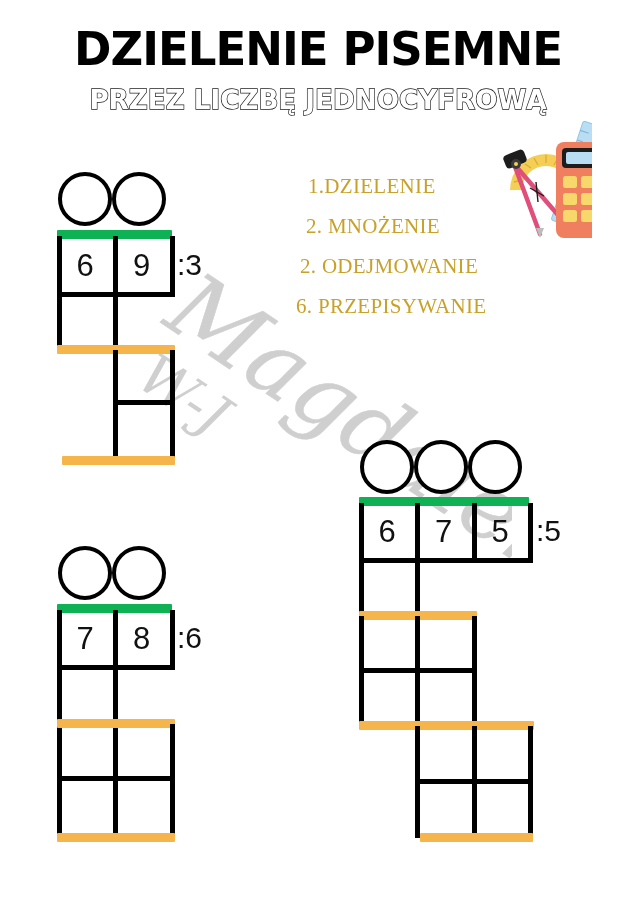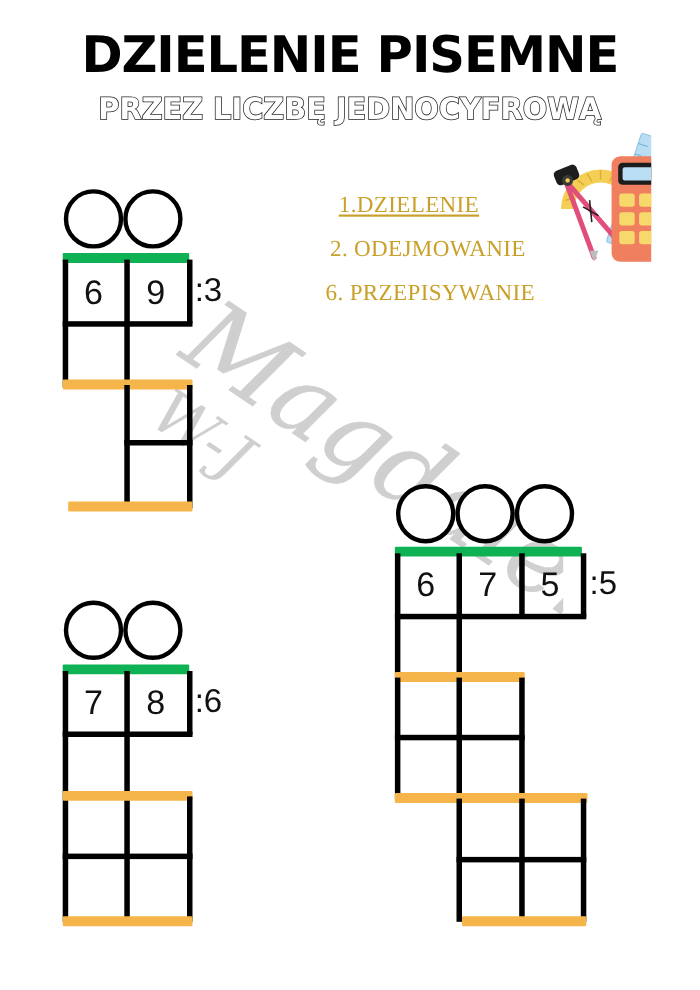--- a/index.html
+++ b/index.html
@@ -63,21 +63,21 @@
   }
   .step {
     font-family: "Liberation Serif", serif;
     font-size: 21px;
     color: #c9a12a;
     line-height: 1;
     margin-bottom: 19px;
     white-space: nowrap;
     letter-spacing: 0.3px;
   }
-  .step-1 { padding-left: 12px; text-decoration: underline; }
+  .step-1 { padding-left: 12px; }
   .step-2 { padding-left: 10px; }
   .step-3 { padding-left: 4px; }
   .step-4 { padding-left: 0px; }
 
   
   .clipart {
     position: absolute;
     left: 492px;
     top: 116px;
     width: 144px;
@@ -131,20 +131,21 @@
 </head>
 <body>
 
 <div class="page">
 
   <div class="title">DZIELENIE PISEMNE</div>
   <div class="subtitle">PRZEZ LICZBĘ JEDNOCYFROWĄ</div>
 
   <div class="steps">
     <div class="step step-1">1.DZIELENIE</div>
+    <div class="step step-2">2. MNOŻENIE</div>
     <div class="step step-3">2. ODEJMOWANIE</div>
     <div class="step step-4">6. PRZEPISYWANIE</div>
   </div>
 
   <div class="clipart">
     <svg width="144" height="128" viewBox="0 0 144 128" xmlns="http://www.w3.org/2000/svg">
 
       <g transform="rotate(18 86 60)">
         <rect x="74" y="6" width="20" height="104" rx="2" fill="#b9ddf2" stroke="#8fc6e4" stroke-width="1"></rect>
         <g stroke="#7fb9da" stroke-width="1.2">

